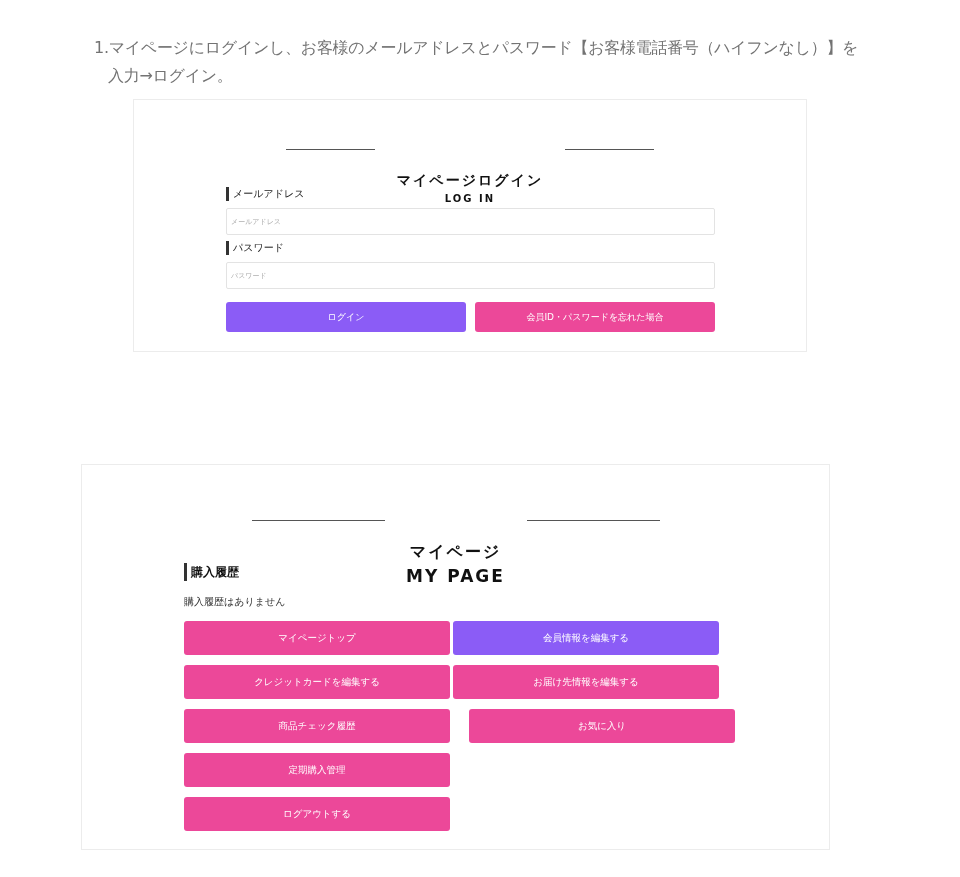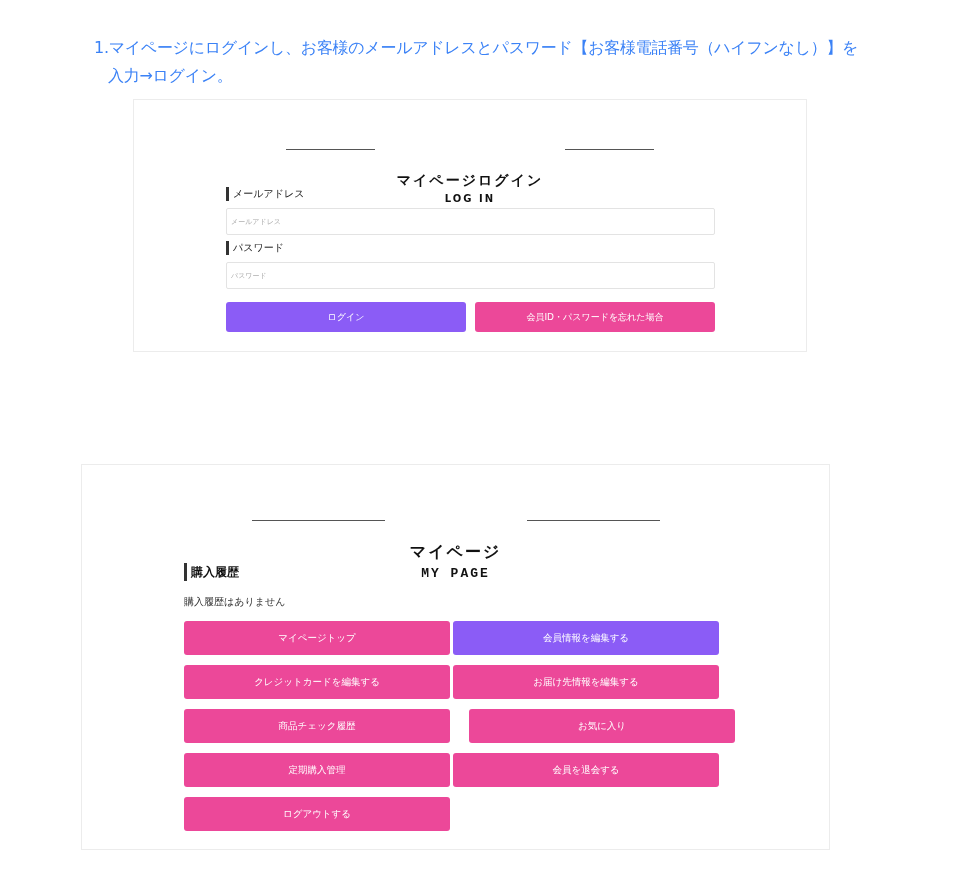--- a/index.html
+++ b/index.html
@@ -2,21 +2,21 @@
 <html><head>
 <meta charset="utf-8">
 <style>
   html, body { margin: 0; padding: 0; background: #ffffff; }
   body {
     width: 960px; height: 877px; position: relative; overflow: hidden;
     font-family: "DejaVu Sans", "Liberation Sans", sans-serif; color: #222;
   }
   .instruction {
     position: absolute; left: 94px; top: 34px; width: 800px;
-    font-size: 16px; line-height: 28px; color: #3b82f6; letter-spacing: -0.3px;
+    font-size: 16px; line-height: 28px; color: #737373; letter-spacing: -0.3px;
   }
   .instruction .line2 { padding-left: 14px; display: block; }
 
   .panel {
     position: absolute; background: #fff; border: 1px solid #ececec;
     box-sizing: border-box;
   }
   .login-panel { left: 133px; top: 99px; width: 674px; height: 253px; }
   .mypage-panel { left: 81px; top: 464px; width: 749px; height: 386px; }
 
@@ -76,28 +76,27 @@
 
   <div class="btn orange" style="left:92px; top:202px; width:240px;">ログイン</div>
   <div class="btn blue" style="left:341px; top:202px; width:240px;">会員ID・パスワードを忘れた場合</div>
 </div>
 
 <div class="panel mypage-panel">
   <div class="rule" style="left:170px; top:55px; width:133px;"></div>
   <div class="rule" style="left:445px; top:55px; width:133px;"></div>
   <div class="heading" style="top:37px;">
     <div class="ja" style="font-size:16px;">マイページ</div>
-    <div class="en" style="font-size:13px;font-family:Liberation Mono, monospace;">MY PAGE</div>
+    <div class="en" style="font-size:17px;">MY PAGE</div>
   </div>
 
   <div class="section-title">購入履歴</div>
   <div class="section-note">購入履歴はありません</div>
 
   <div class="btn mp blue" style="left:102px; top:156px;">マイページトップ</div>
   <div class="btn mp orange" style="left:371px; top:156px;">会員情報を編集する</div>
   <div class="btn mp blue" style="left:102px; top:200px;">クレジットカードを編集する</div>
   <div class="btn mp blue" style="left:371px; top:200px;">お届け先情報を編集する</div>
   <div class="btn mp blue" style="left:102px; top:244px;">商品チェック履歴</div>
   <div class="btn mp blue" style="left:371px; top:244px;margin-left:16px;">お気に入り</div>
   <div class="btn mp blue" style="left:102px; top:288px;">定期購入管理</div>
-  <div class="btn mp blue" style="left:371px; top:288px;">会員を退会する</div>
   <div class="btn mp blue" style="left:102px; top:332px;">ログアウトする</div>
 </div>
 
 </body></html>

